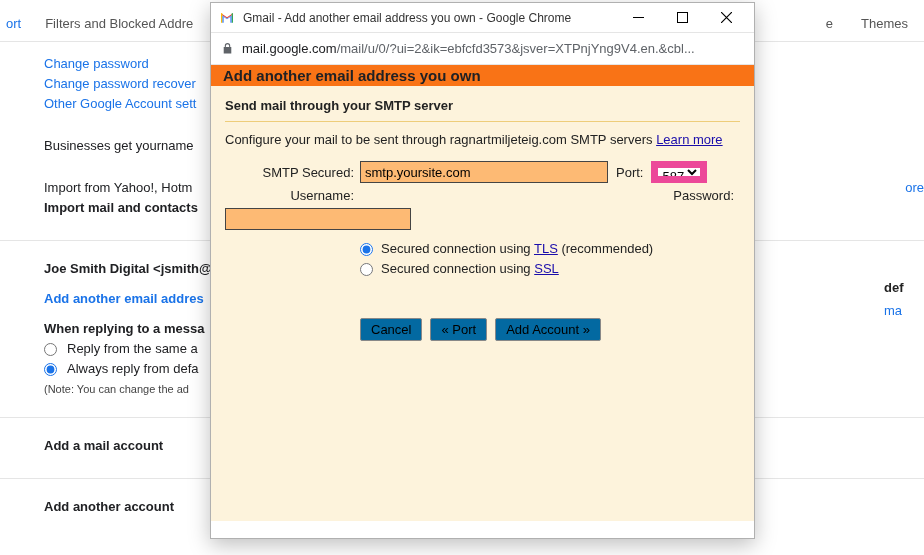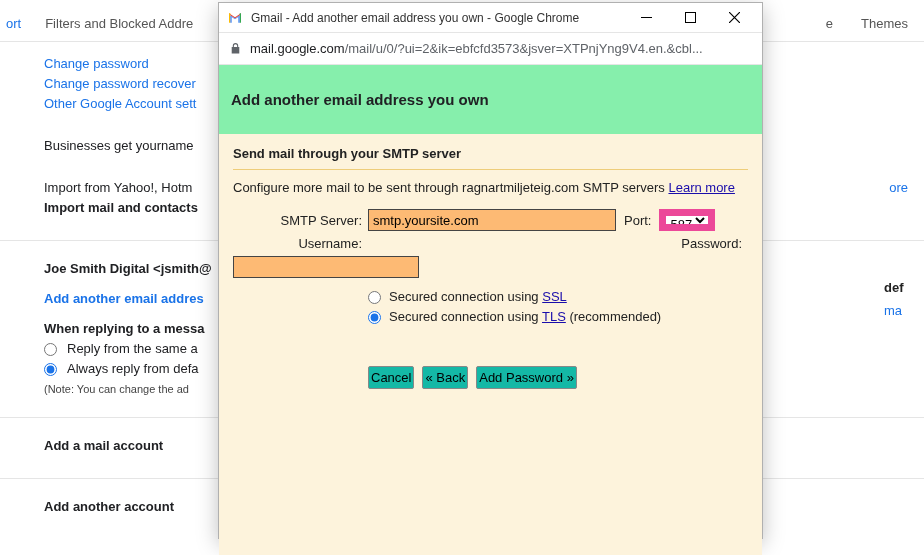--- a/index.html
+++ b/index.html
@@ -50,21 +50,21 @@
     font-size: 13px;
     color:#222;
   }
   .bg-right-col .def { font-weight:bold; }
   .bg-right-col .ma { color:#1a73e8; margin-top:8px; }
   .bg-hr { border-top:1px solid #e5e5e5; margin: 10px 0 18px -44px; }
 
   
   .popup {
     position: absolute;
-    left: 218px;
+    left: 210px;
     top: 2px;
     width: 545px;
     height: 537px;
     background: #fff;
     border: 1px solid #b0b0b0;
     box-shadow: 0 6px 20px rgba(0,0,0,0.25);
   }
   .titlebar {
     height: 30px;
     display: flex;
@@ -94,25 +94,25 @@
     background:#fff;
     border-bottom:1px solid #e5e5e5;
     color:#5f6368;
     font-size: 13px;
   }
   .lock-icon svg { width:13px; height:13px; display:block; fill:#5f6368; }
   .addr-text { flex:1; white-space:nowrap; overflow:hidden; text-overflow:ellipsis; }
   .addr-text .domain { color:#202124; }
 
   .dialog-header {
-    background: #86efac; 
+    background: #f97316; 
     color: #202124;
     font-size: 15px;
     font-weight: bold;
-    padding: 26px 12px;
+    padding: 2px 12px;
   }
   .dialog-body {
     background: #fdf3dc;
     height: calc(100% - 30px - 32px - 38px);
     padding: 10px 14px 0 14px;
     color:#222;
     font-size: 13px;
   }
   .dialog-sub {
     font-weight: bold;
@@ -151,22 +151,22 @@
 
   .btn-row {
     grid-column: 2;
     padding-top: 34px;
     display:flex;
     gap: 8px;
   }
   button.dlg-btn {
     font: inherit;
     font-size: 13px;
-    padding: 3px 2px;
-    background: #14b8a6;
+    padding: 3px 10px;
+    background: #0369a1;
     border: 1px solid #888;
     border-radius: 2px;
     cursor: pointer;
     text-align: right;
   }
 
   input[type=radio] { accent-color: #1a73e8; margin:0 4px 0 0; }
 </style>
 </head>
 <body>
@@ -220,21 +220,21 @@
     </div>
 
     <div class="bg-hr"></div>
 
     <div class="bg-block" style="margin-bottom:0">
       <div class="bg-link bg-bold" style="font-weight:bold">Add another account</div>
     </div>
   </div>
 
   <div class="bg-right-col">
-    <div style="position:absolute; top:-100px; right:16px;text-align:center;" class="bg-link">ore</div>
+    <div style="position:absolute; top:-100px; right:0;text-align:center;" class="bg-link">ore</div>
     <div class="def">def</div>
     <div class="ma">ma</div>
   </div>
 </div>
 
 <div class="popup">
 
   <div class="titlebar">
     <span class="gmail-favicon">
       <svg viewBox="0 0 24 24">
@@ -275,57 +275,57 @@
       <span class="domain">mail.google.com</span><span>/mail/u/0/?ui=2&amp;ik=ebfcfd3573&amp;jsver=XTPnjYng9V4.en.&amp;cbl...</span>
     </span>
   </div>
 
   <div class="dialog-header">Add another email address you own</div>
 
   <div class="dialog-body">
     <div class="dialog-sub">Send mail through your SMTP server</div>
 
     <div class="configure-line">
-      <span>Configure more mail to be sent through ragnartmiljeteig.com SMTP servers </span><a>Learn more</a>
+      <span>Configure your mail to be sent through ragnartmiljeteig.com SMTP servers </span><a>Learn more</a>
     </div>
 
     <div class="form-grid">
-      <label>SMTP Server:</label>
+      <label>SMTP Secured:</label>
       <div class="field-row">
         <input class="txt" type="text" value="smtp.yoursite.com" style="">
         <span>Port:</span>
         <select class="port">
           <option>587</option>
         </select>
       </div>
 
       <label>Username:</label>
 
       <label>Password:</label>
       <div class="field-row">
         <input class="txt" type="password" value="" style="">
       </div>
 
       <div></div>
       <div class="radio-group">
         <div class="row">
+          <input type="radio" name="sec" checked="" style="">
+          <span>
+            <span>Secured connection using </span><a>TLS</a><span> (recommended)</span>
+          </span>
+        </div>
+        <div class="row">
           <input type="radio" name="sec" style="">
           <span>
             <span>Secured connection using </span><a>SSL</a>
           </span>
         </div>
-        <div class="row">
-          <input type="radio" name="sec" checked="" style="">
-          <span>
-            <span>Secured connection using </span><a>TLS</a><span> (recommended)</span>
-          </span>
-        </div>
       </div>
 
       <div></div>
       <div class="btn-row">
         <button class="dlg-btn">Cancel</button>
-        <button class="dlg-btn">« Back</button>
-        <button class="dlg-btn">Add Password »</button>
+        <button class="dlg-btn">« Port</button>
+        <button class="dlg-btn">Add Account »</button>
       </div>
     </div>
   </div>
 </div>
 
 </body></html>

